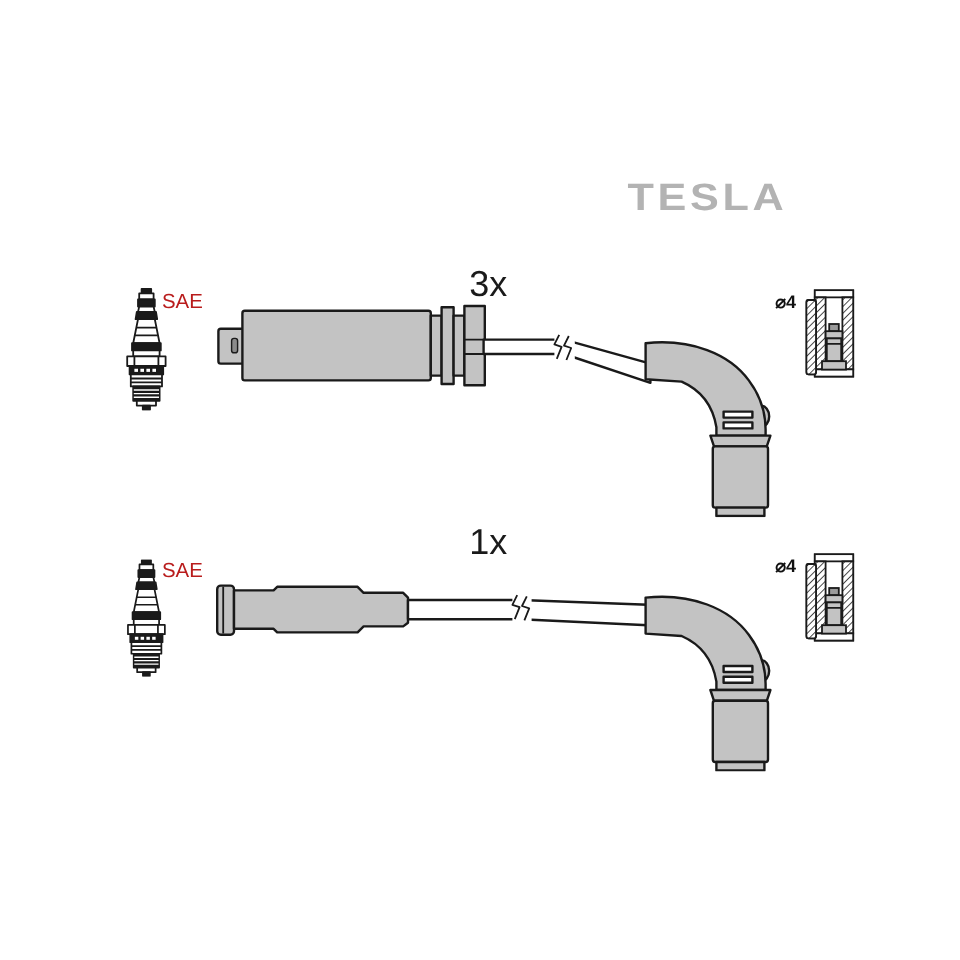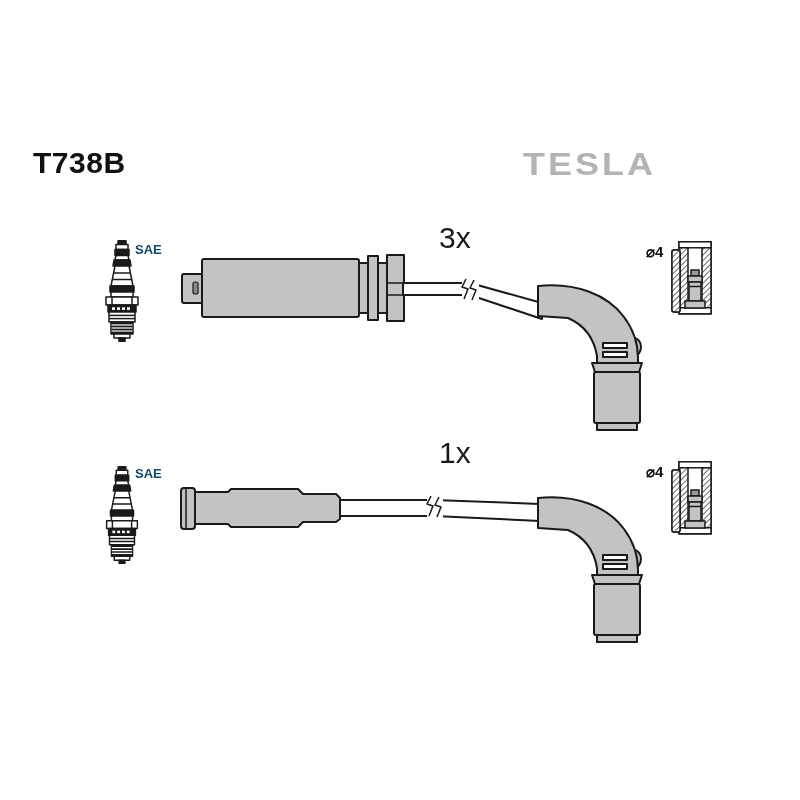--- a/index.html
+++ b/index.html
@@ -4,22 +4,22 @@
 <style>
   html,body{margin:0;padding:0;background:#fff;}
   .page{
     position:relative;width:800px;height:800px;background:#ffffff;
     font-family:"Liberation Sans", sans-serif;color:#111;overflow:hidden;
   }
   .abs{position:absolute;}
   .part-number{left:33px;top:146px;font-size:30px;font-weight:bold;letter-spacing:0.5px;color:#111;}
   .subtitle{left:34px;top:184px;font-size:11px;letter-spacing:0.4px;color:#222;}
   .brand{left:523px;top:146px;font-size:36px;font-weight:bold;letter-spacing:3px;color:#b3b3b3;transform:scaleY(0.88);transform-origin:top left;}
-  .sae-label{font-size:13px;font-weight:bold;color:#0c4a6e;}
-  .qty-label{font-size:30px;font-weight:400;color:#1a1a1a;margin-left:48px;}
+  .sae-label{font-size:17px;font-weight:normal;color:#b91c1c;}
+  .qty-label{font-size:30px;font-weight:400;color:#1a1a1a;}
   .dia-label{font-size:15px;font-weight:bold;color:#111;}
   svg{display:block;}
 </style>
 </head>
 <body>
 
 <div class="page">
 
   <svg width="0" height="0" style="position:absolute" aria-hidden="true">
     <defs>
@@ -86,21 +86,20 @@
           <rect x="67" y="60" width="24" height="5" fill="#ffffff"></rect>
           <rect x="67" y="69" width="24" height="5" fill="#ffffff"></rect>
           <path d="M 56 80 L 106 80 L 103 89 L 59 89 Z"></path>
           <rect x="58" y="89" width="46" height="51" rx="2"></rect>
           <rect x="61" y="140" width="40" height="7"></rect>
         </g>
       </symbol>
     </defs>
   </svg>
 
-  <div class="abs part-number">T738B</div>
   <div class="abs brand">TESLA</div>
 
   <svg class="abs" style="left:104px;top:240px" width="36" height="102" viewBox="0 0 36 102">
     <use href="#sym-spark-plug"></use>
   </svg>
   <div class="abs sae-label" style="left:135px;top:242px">SAE</div>
 
   <div class="abs qty-label" style="left:391px;top:221px">3x</div>
 
   <svg class="abs" style="left:178px;top:222px" width="470" height="215" viewBox="0 0 470 215">

